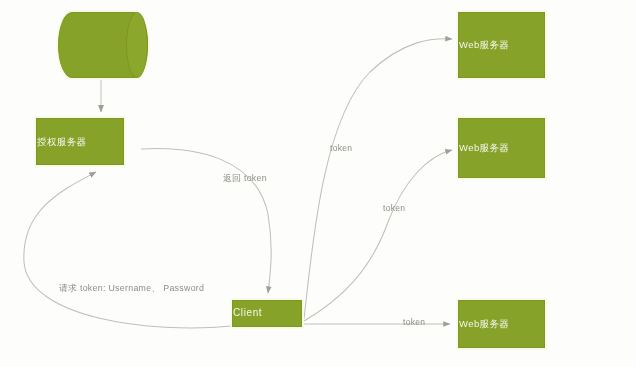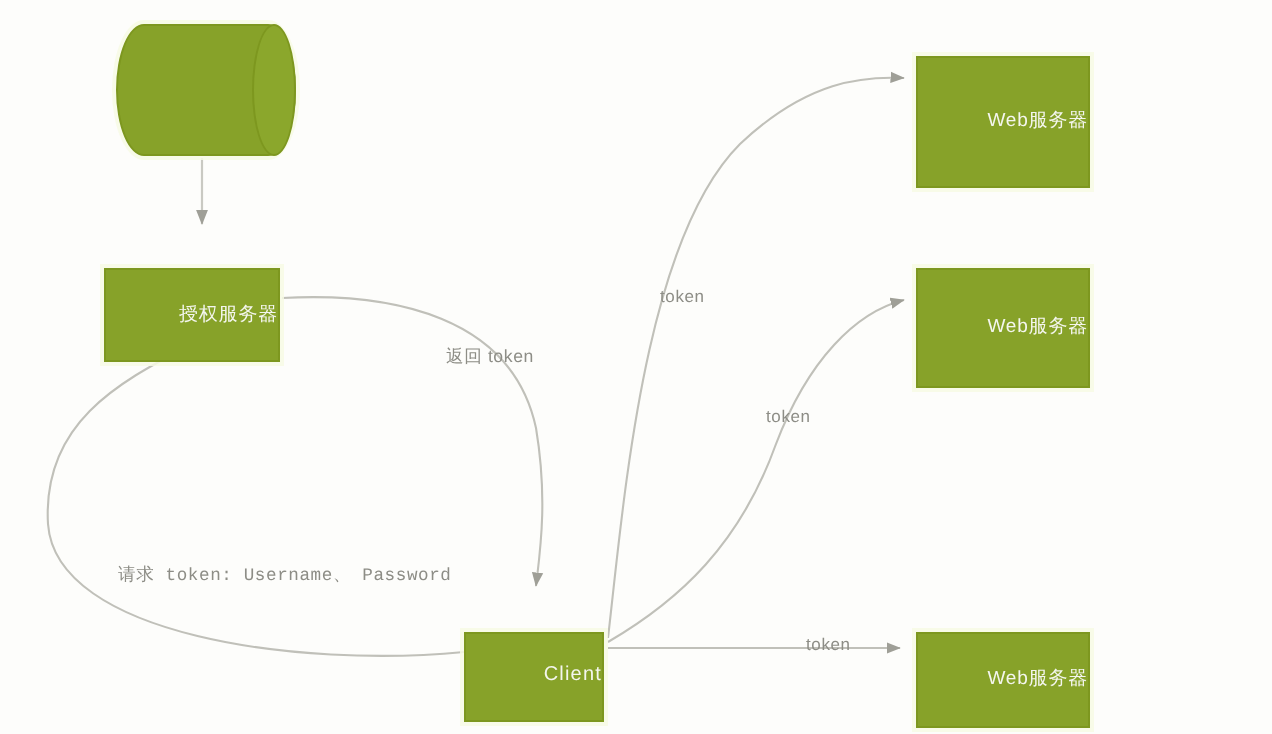--- a/index.html
+++ b/index.html
@@ -20,30 +20,29 @@
     inset: 0;
     width: 636px;
     height: 367px;
     pointer-events: none;
   }
   .node {
     position: absolute;
     box-sizing: border-box;
     display: flex;
     align-items: center;
-    justify-content: flex-end;
+    justify-content: flex-start;
     color: #f4f6ee;
     font-size: 9.5px;
     letter-spacing: .4px;
     text-align: center;
     line-height: 1.25;
     background: #87a229;
     border: 1px solid #7d971f;
     box-shadow: 0 0 0 2px rgba(247,250,228,.85);
-    margin-top: 16px;
   }
   .node.client { font-size: 10px; letter-spacing: .6px; }
   .cylinder {
     position: absolute;
     background: #87a229;
     border: 1px solid #7d971f;
     border-radius: 14px / 50%;
     box-shadow: 0 0 0 2px rgba(247,250,228,.85);
     box-sizing: border-box;
   }
@@ -102,41 +101,41 @@
       <path d="M304,321 C340,300 370,272 388,222 C404,180 428,156 452,150" fill="none" stroke="#c0c0b9" stroke-width="1.05" marker-end="url(#ah)"></path>
     </g>
 
     <g>
       <path d="M304,324 L450,324" fill="none" stroke="#c0c0b9" stroke-width="1.05" marker-end="url(#ah)"></path>
     </g>
   </svg>
 
   <div class="cylinder" style="left:58px; top:12px; width:90px; height:66px;"></div>
 
-  <div class="node" style="left:52px; top:118px; width:88px; height:47px;">
+  <div class="node" style="left:36px; top:118px; width:88px; height:47px;">
     <span>授权服务器</span>
   </div>
 
-  <div class="node client" style="left:232px; top:300px; width:70px; height:45px;">
+  <div class="node client" style="left:232px; top:300px; width:70px; height:27px;">
     <span>Client</span>
   </div>
 
   <div class="node" style="left:458px; top:12px; width:87px; height:66px;">
     <span>Web服务器</span>
   </div>
 
   <div class="node" style="left:458px; top:118px; width:87px; height:60px;">
     <span>Web服务器</span>
   </div>
 
   <div class="node" style="left:458px; top:300px; width:87px; height:48px;">
     <span>Web服务器</span>
   </div>
 
-  <div class="edge-label big" style="left:46px; top:284px;font-family:Liberation Mono, monospace;">请求 token: Username、 Password</div>
+  <div class="edge-label big" style="left:46px; top:284px;">请求 token: Username、 Password</div>
 
   <div class="edge-label big" style="left:210px; top:174px;">返回 token</div>
 
   <div class="edge-label" style="left:317px; top:144px;">token</div>
 
   <div class="edge-label" style="left:370px; top:204px;">token</div>
 
   <div class="edge-label" style="left:390px; top:318px;">token</div>
 
 </div>

